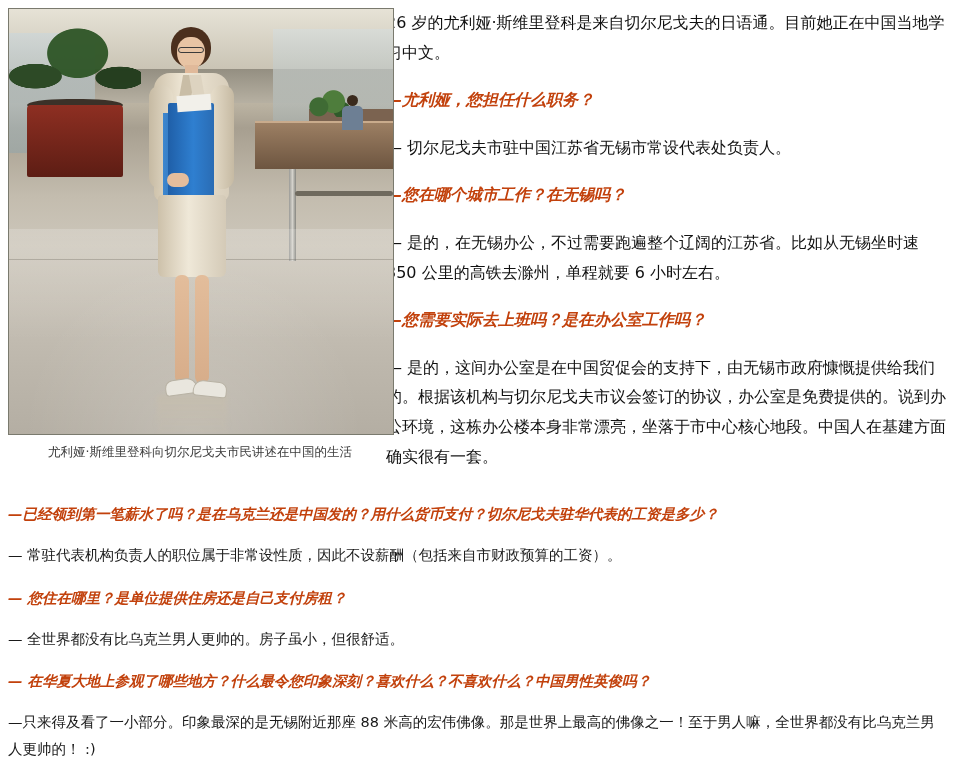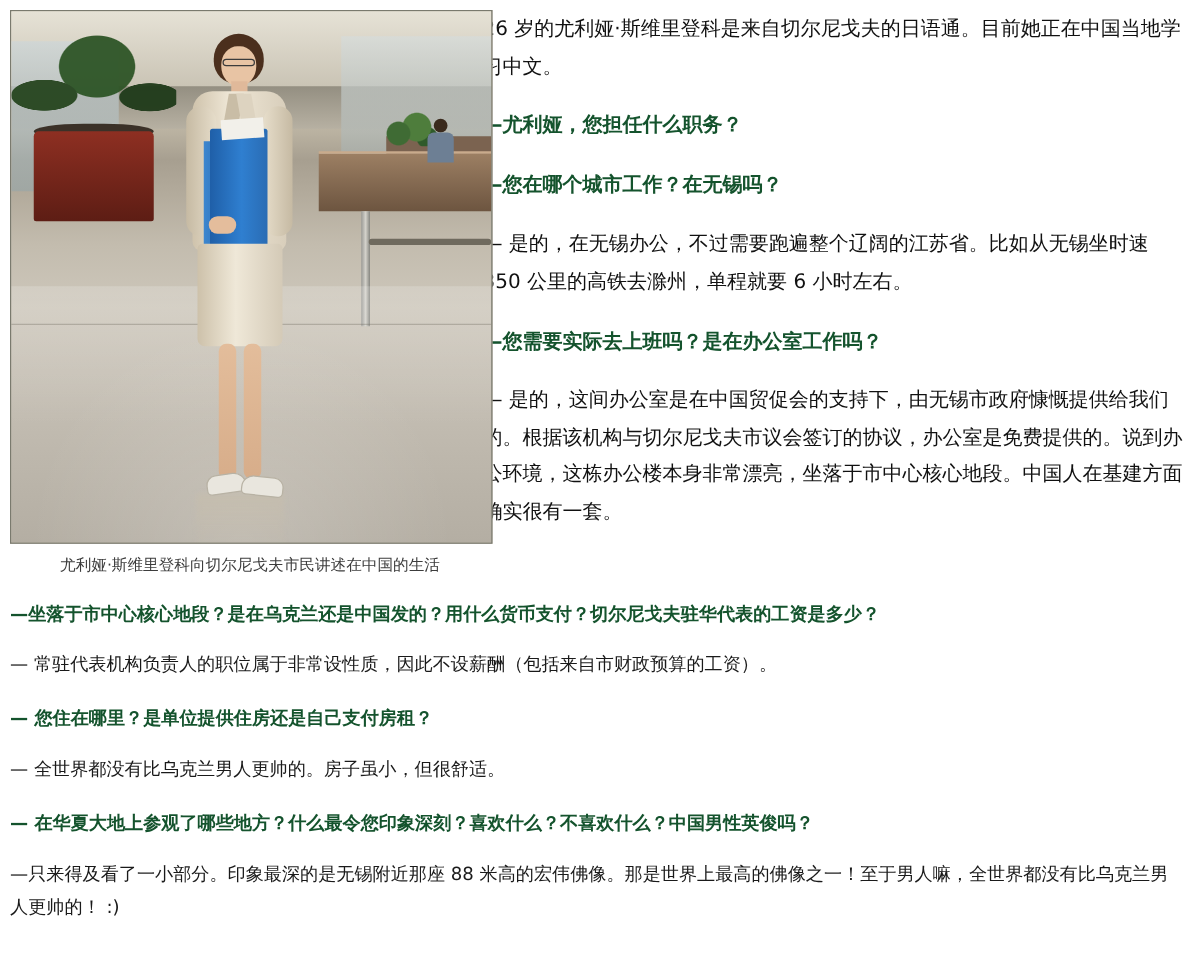--- a/index.html
+++ b/index.html
@@ -248,22 +248,23 @@
 
   .intro {
     overflow: hidden;
     font-size: 16px;
     line-height: 1.85;
     color: #111;
   }
   .intro p { margin: 0 0 18px 0; }
   .q {
     font-weight: bold;
+    font-style: italic;
     margin: 0 0 16px 0;
-    color: #14532d;
+    color: #c2410c;
   }
   .a { margin: 0 0 18px 0; }
 
   
   .lower {
     clear: both;
     padding-top: 12px;
     font-size: 14.5px;
     line-height: 1.85;
   }
@@ -320,31 +321,32 @@
           <div class="shoe-r"></div>
         </div>
       </div>
       <div class="caption">尤利娅·斯维里登科向切尔尼戈夫市民讲述在中国的生活</div>
     </div>
 
     <div class="intro">
       <p>26 岁的尤利娅·斯维里登科是来自切尔尼戈夫的日语通。目前她正在中国当地学习中文。</p>
 
       <p class="q">—尤利娅，您担任什么职务？</p>
+      <p class="a">— 切尔尼戈夫市驻中国江苏省无锡市常设代表处负责人。</p>
 
       <p class="q">—您在哪个城市工作？在无锡吗？</p>
       <p class="a">— 是的，在无锡办公，不过需要跑遍整个辽阔的江苏省。比如从无锡坐时速 350 公里的高铁去滁州，单程就要 6 小时左右。</p>
 
       <p class="q">—您需要实际去上班吗？是在办公室工作吗？</p>
       <p class="a">— 是的，这间办公室是在中国贸促会的支持下，由无锡市政府慷慨提供给我们的。根据该机构与切尔尼戈夫市议会签订的协议，办公室是免费提供的。说到办公环境，这栋办公楼本身非常漂亮，坐落于市中心核心地段。中国人在基建方面确实很有一套。</p>
     </div>
   </div>
 
   <div class="lower">
-    <p class="q">—坐落于市中心核心地段？是在乌克兰还是中国发的？用什么货币支付？切尔尼戈夫驻华代表的工资是多少？</p>
+    <p class="q">—已经领到第一笔薪水了吗？是在乌克兰还是中国发的？用什么货币支付？切尔尼戈夫驻华代表的工资是多少？</p>
     <p class="a">— 常驻代表机构负责人的职位属于非常设性质，因此不设薪酬（包括来自市财政预算的工资）。</p>
 
     <p class="q">— 您住在哪里？是单位提供住房还是自己支付房租？</p>
     <p class="a">— 全世界都没有比乌克兰男人更帅的。房子虽小，但很舒适。</p>
 
     <p class="q">— 在华夏大地上参观了哪些地方？什么最令您印象深刻？喜欢什么？不喜欢什么？中国男性英俊吗？</p>
     <p class="a">—只来得及看了一小部分。印象最深的是无锡附近那座 88 米高的宏伟佛像。那是世界上最高的佛像之一！至于男人嘛，全世界都没有比乌克兰男人更帅的！ :)</p>
   </div>
 
 </div>

